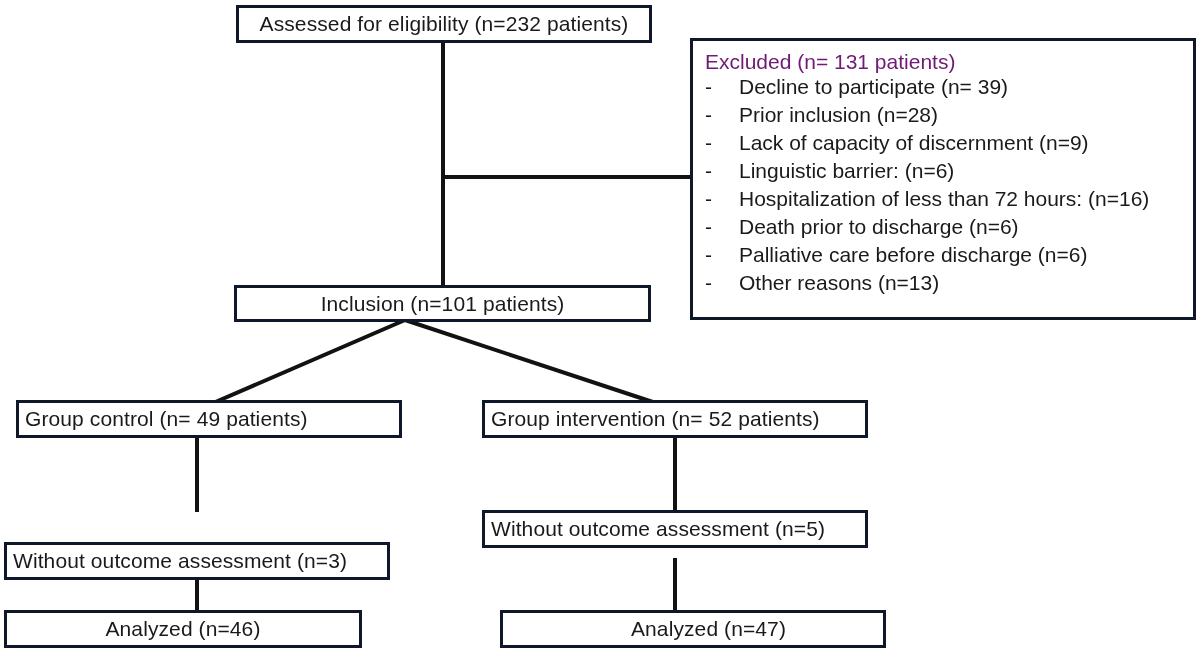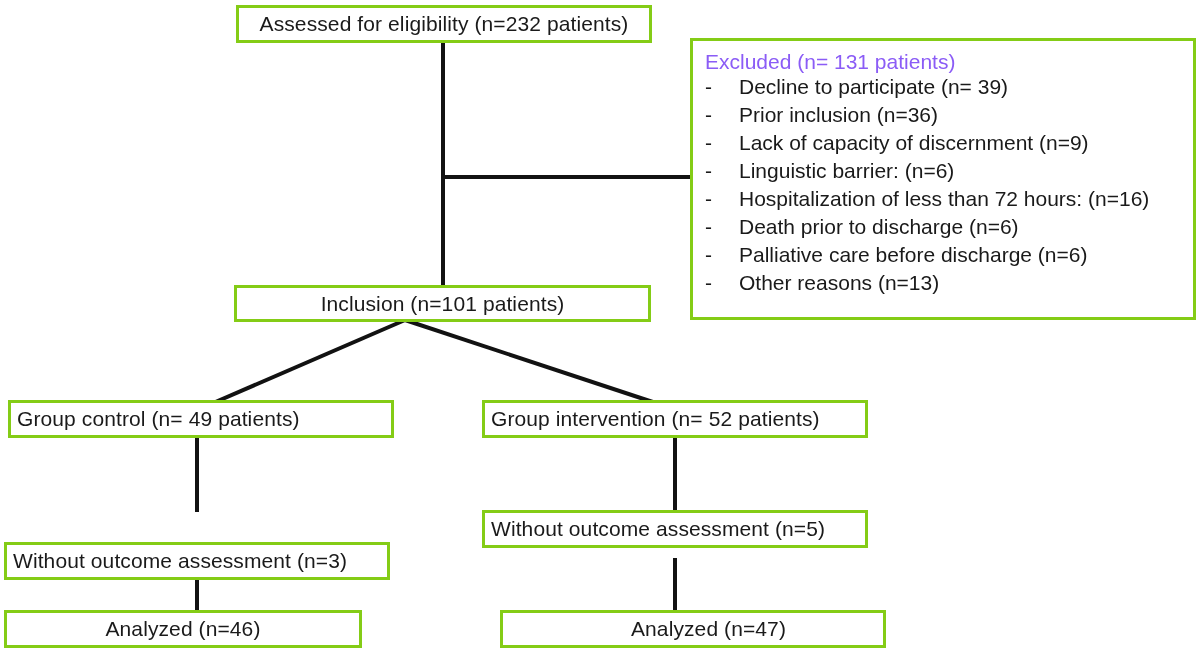--- a/index.html
+++ b/index.html
@@ -11,21 +11,21 @@
     position: relative;
     width: 1200px;
     height: 657px;
     background: #ffffff;
     font-family: "Liberation Sans", sans-serif;
     overflow: hidden;
   }
   .box {
     position: absolute;
     box-sizing: border-box;
-    border: 3px solid #84cc16;
+    border: 3px solid #0f172a;
     background: #ffffff;
     color: #1a1a1a;
     display: flex;
     align-items: center;
     z-index: 3;
   }
   .box.center {
     justify-content: center;
   }
   .box.left {
@@ -40,21 +40,21 @@
   }
 
   
   #excluded-box {
     display: block;
     padding: 8px 10px 6px 12px;
   }
   #excluded-title {
     font-size: 21px;
     line-height: 1.0;
-    color: #8b5cf6;
+    color: #701a75;
     margin: 2px 0 4px 0;
     white-space: nowrap;
   }
   .excl-list {
     list-style: none;
     margin: 0;
     padding: 0;
   }
   .excl-item {
     display: flex;
@@ -116,21 +116,21 @@
 
   <div class="box" id="excluded-box" style="left:690px; top:38px; width:506px; height:282px;">
     <div id="excluded-title">Excluded (n= 131 patients)</div>
     <ul class="excl-list">
       <li class="excl-item">
         <span class="excl-dash">-</span>
         <span>Decline to participate (n= 39)</span>
       </li>
       <li class="excl-item">
         <span class="excl-dash">-</span>
-        <span>Prior inclusion (n=36)</span>
+        <span>Prior inclusion (n=28)</span>
       </li>
       <li class="excl-item">
         <span class="excl-dash">-</span>
         <span>Lack of capacity of discernment (n=9)</span>
       </li>
       <li class="excl-item">
         <span class="excl-dash">-</span>
         <span>Linguistic barrier: (n=6)</span>
       </li>
       <li class="excl-item">
@@ -149,21 +149,21 @@
         <span class="excl-dash">-</span>
         <span>Other reasons (n=13)</span>
       </li>
     </ul>
   </div>
 
   <div class="box center" id="inclusion-box" style="left:234px; top:285px; width:417px; height:37px;text-align:right;">
     <span class="box-label">Inclusion (n=101 patients)</span>
   </div>
 
-  <div class="box left" id="group-control-box" style="left:8px; top:400px; width:386px; height:38px; padding-left:6px;">
+  <div class="box left" id="group-control-box" style="left:16px; top:400px; width:386px; height:38px; padding-left:6px;">
     <span class="box-label">Group control (n= 49 patients)</span>
   </div>
 
   <div class="box left" id="group-intervention-box" style="left:482px; top:400px; width:386px; height:38px; padding-left:6px;">
     <span class="box-label">Group intervention (n= 52 patients)</span>
   </div>
 
   <div class="box left" id="without-outcome-control-box" style="left:4px; top:510px; width:386px; height:38px; padding-left:6px;margin-top:32px;">
     <span class="box-label">Without outcome assessment (n=3)</span>
   </div>

